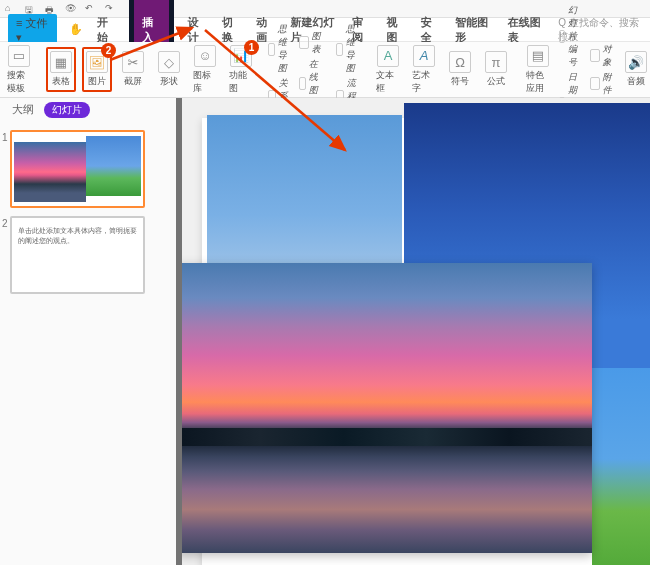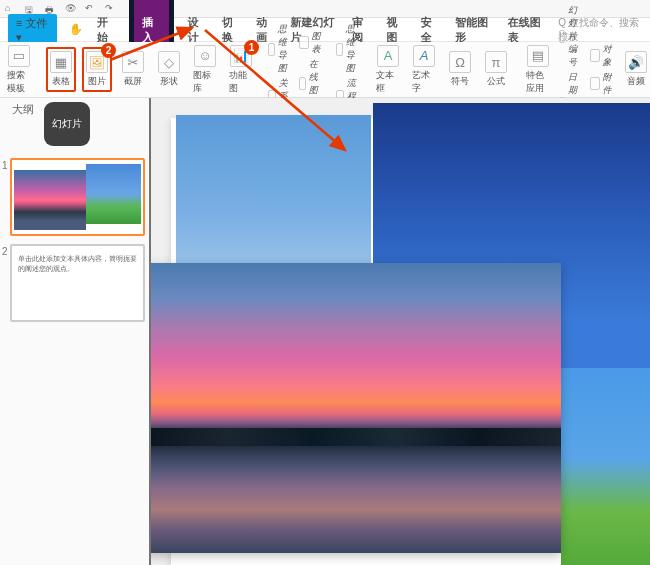--- a/index.html
+++ b/index.html
@@ -14,24 +14,24 @@
   .ribbon { height: 56px; background: #fcfcfc; border-bottom: 1px solid #ddd; display: flex; align-items: center; padding: 0 4px; gap: 6px; position: relative; }
   .r-item { display: flex; flex-direction: column; align-items: center; font-size: 9px; color: #555; padding: 2px 3px; min-width: 30px; position: relative; cursor: pointer; }
   .r-item .ri-icon { width: 22px; height: 22px; border: 1px solid #ccc; border-radius: 2px; margin-bottom: 2px; display: flex; align-items: center; justify-content: center; font-size: 13px; color: #888; }
   .r-item.hl { border: 2px solid #e63900; border-radius: 2px; padding: 2px 4px; }
   .badge { position: absolute; background: #e63900; color: #fff; width: 15px; height: 15px; border-radius: 50%; font-size: 10px; display: flex; align-items: center; justify-content: center; top: -6px; right: -6px; z-index: 5; font-weight: bold; }
   .r-sep { width: 1px; height: 40px; background: #e0e0e0; }
   .r-col { display: flex; flex-direction: column; gap: 2px; font-size: 9px; color: #555; }
   .r-col .row { display: flex; align-items: center; gap: 3px; cursor: pointer; font-style: italic; }
   .r-col .row .mi { width: 13px; height: 13px; border: 1px solid #ccc; border-radius: 2px; }
   .workspace { display: flex; height: calc(565px - 18px - 24px - 56px); }
-  .sidepanel { width: 151px; background: #fafafa; border-right: 2px solid #737373; overflow: hidden; }
+  .sidepanel { width: 182px; background: #fafafa; border-right: 6px solid #737373; overflow: hidden; }
   .sp-tabs { display: flex; gap: 10px; padding: 4px 12px; font-size: 11px; color: #666; }
   .sp-tabs .spt { cursor: pointer; }
-  .sp-tabs .spt.active { background: #404040; color: #fff; padding: 15px 8px; border-radius: 9px; font-size: 10px; text-align: right; }
+  .sp-tabs .spt.active { background: #6d28d9; color: #fff; padding: 1px 8px; border-radius: 9px; font-size: 10px; text-align: right; }
   .thumb { margin: 8px 10px; position: relative; }
   .thumb .num { position: absolute; left: -8px; top: 2px; font-size: 10px; color: #777; }
   .thumb .card { width: 135px; height: 78px; border: 2px solid #ff8a33; border-radius: 2px; background: #fff; overflow: hidden; position: relative; }
   .thumb .card.plain { border-color: #ccc; }
   .sunset-mini { width: 72px; height: 60px; position: absolute; left: 2px; top: 10px; background: linear-gradient(#3a6ea5 0%, #c85fa8 35%, #ff6a8a 50%, #e85a8a 55%, #2a3a4a 70%, #4a5a7a 85%); }
   .wind-mini { width: 55px; height: 60px; position: absolute; right: 2px; top: 4px; background: linear-gradient(#4a8ad8 0%, #6aa5e8 50%, #5cb85c 70%, #3a9a3a 100%); }
   .thumb2-text { font-size: 7px; color: #666; padding: 8px 6px; line-height: 1.4; }
   .canvas { flex: 1; background: #f0f0f0; position: relative; overflow: hidden; }
   .slide-bg { position: absolute; left: 20px; top: 20px; width: 700px; height: 450px; background: #fff; box-shadow: 0 2px 8px rgba(0,0,0,0.15); }
   .sky-img { position: absolute; left: 25px; top: 17px; width: 195px; height: 250px; background: linear-gradient(#5a9ad8 0%, #7ab0e5 40%, #a8c8e8 70%, #c0d5ea 100%); }

